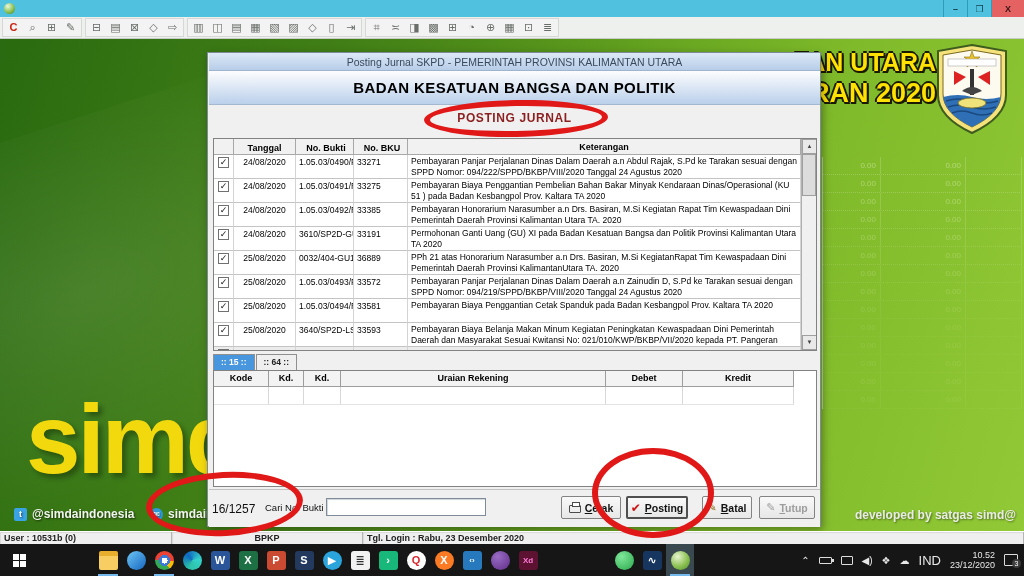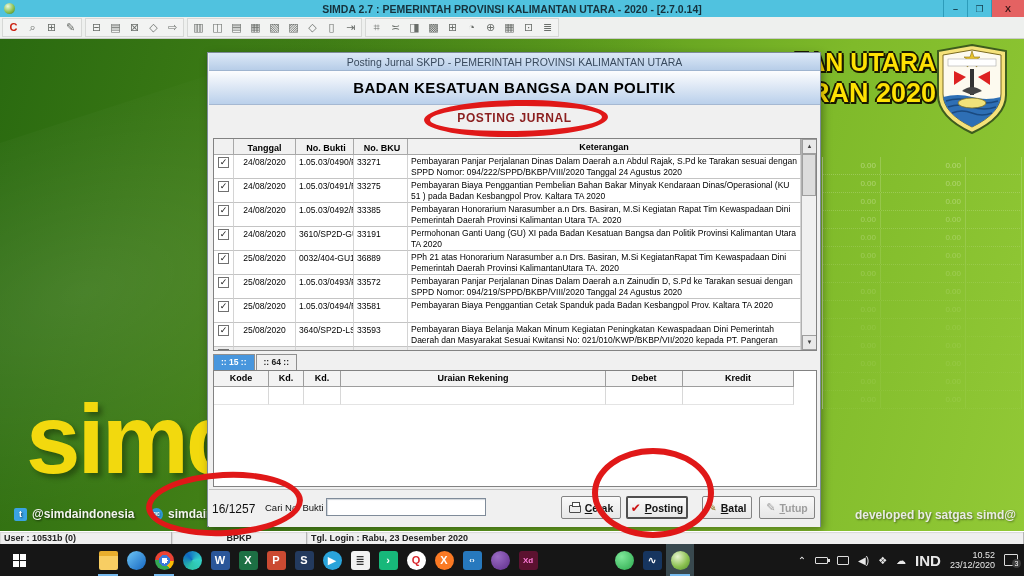--- a/index.html
+++ b/index.html
@@ -152,21 +152,21 @@
   .anno1 { left:424px; top:100px; width:184px; height:37px; transform:rotate(-1deg); }
   .anno2 { left:146px; top:472px; width:157px; height:64px; transform:rotate(-3deg); }
   .anno3 { left:592px; top:448px; width:122px; height:90px; }
 
   
   .statusbar { position:absolute; left:0; top:531px; width:1024px; height:13px;
     background:#efefef; border-top:1px solid #ffffff; display:flex; font-size:9px;
     color:#222; z-index:20;font-weight:bold; }
   .sb-panel { border-right:1px solid #b5b5b5; box-shadow:inset 1px 1px 1px #d9d9d9;
     padding:1px 4px 0 4px; overflow:hidden; white-space:nowrap; }
-  .sb1 { width:172px; } .sb2 { width:135px; text-align:center; } .sb3 { flex:1; }
+  .sb1 { width:172px; } .sb2 { width:191px; text-align:center; } .sb3 { flex:1; }
 
   
   .taskbar { position:absolute; left:0; top:544px; width:1024px; height:32px;
     background:#161616; display:flex; align-items:center; z-index:30; }
   .start { width:38px; height:32px; display:flex; align-items:center; justify-content:center; }
   .winlogo { display:grid; grid-template-columns:6px 6px; grid-template-rows:6px 6px;
     gap:1px; }
   .winlogo span { background:#fdfdfd; }
   .tk-item { width:28px; height:32px; display:flex; align-items:center;
     justify-content:center; position:relative; }
@@ -179,34 +179,33 @@
   .tk-ic.square { border-radius:3px; }
   .tk-ic.folder { border-radius:2px; background:linear-gradient(#e8ae2e 0 5px,#f8ce63 5px); }
   .tk-gap { width:68px; }
   .tray { margin-left:auto; display:flex; align-items:center; gap:9px; padding-right:6px;
     color:#e8e8e8; }
   .tray-glyph { font-size:10px; color:#e8e8e8; }
   .tray-batt { width:13px; height:7px; border:1px solid #ddd; border-radius:1px; position:relative; }
   .tray-batt::after { content:""; position:absolute; right:-3px; top:1px; width:2px; height:3px;
     background:#ddd; }
   .tray-mon { width:12px; height:9px; border:1px solid #ddd; border-radius:1px; }
-  .tray-lang { font-size:15px; font-weight:bold; }
+  .tray-lang { font-size:13px; font-weight:normal; }
   .tray-clock { text-align:right; font-size:9px; line-height:10px; }
   .tray-notif { position:relative; width:14px; height:12px; border:1px solid #ddd;
     border-radius:1px; }
   .tray-notif .badge { position:absolute; right:-4px; bottom:-3px; width:9px; height:9px;
     border-radius:50%; background:#3d3d3d; color:#fff; font-size:7px; line-height:9px;
     text-align:center; }
 </style>
 </head>
 <body>
 
 <div class="titlebar">
   <div class="app-globe"></div>
-  <div class="tb-title">SIMDA 2.7 : PEMERINTAH PROVINSI KALIMANTAN UTARA - 2020 - [2.7.0.14]</div>
   <div class="win-controls">
     <div class="win-btn">–</div>
     <div class="win-btn">❐</div>
     <div class="win-btn close">X</div>
   </div>
 </div>
 
 <div class="toolbar">
   <div style="display:flex;">
       <div class="tb-group">

